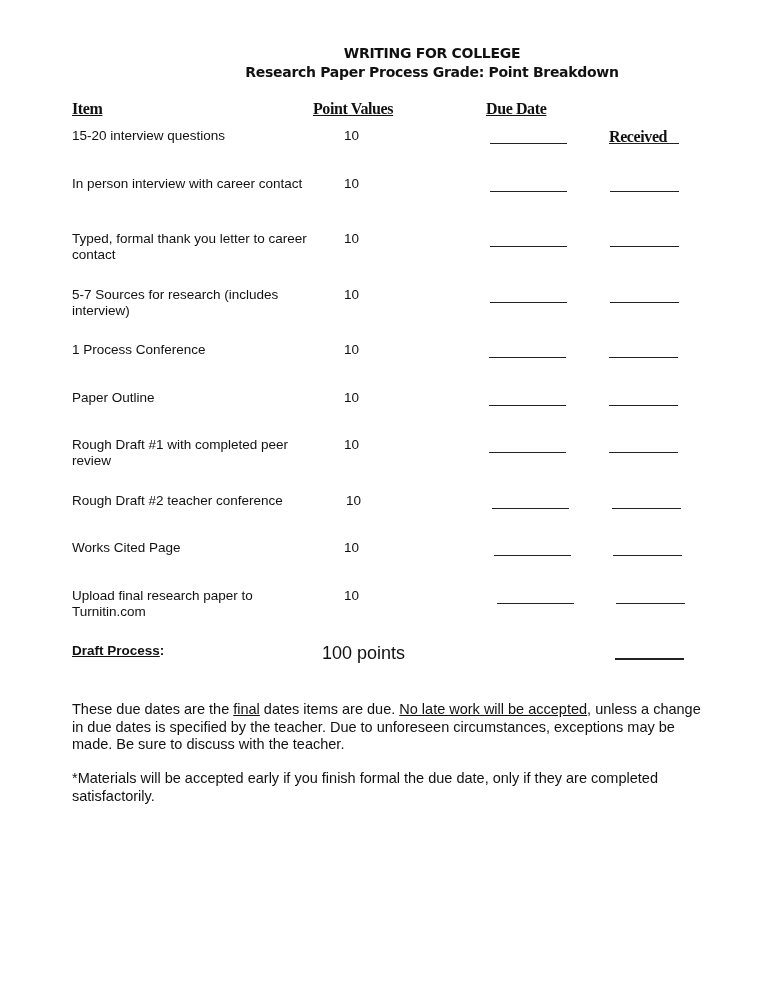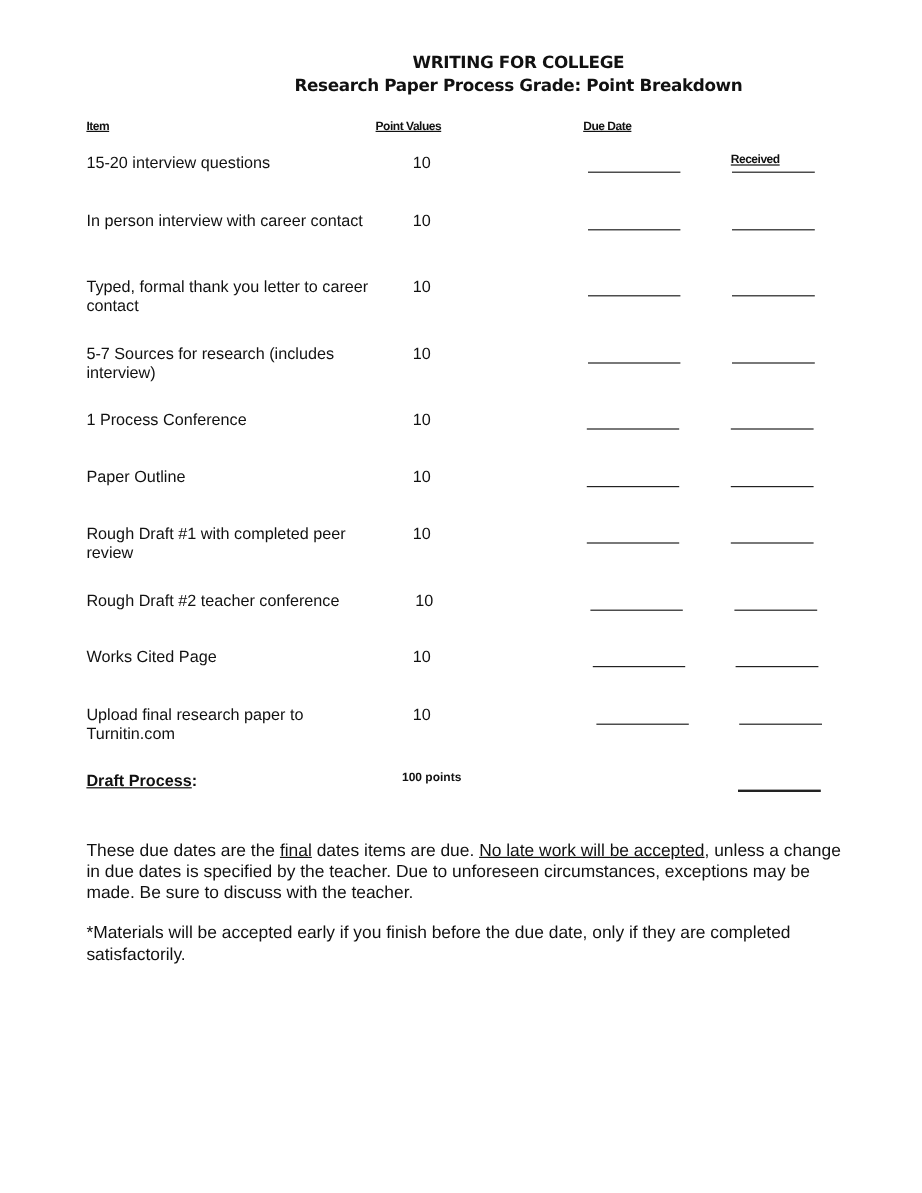--- a/index.html
+++ b/index.html
@@ -10,35 +10,35 @@
     .title {
       position: absolute; left: 0; width: 768px; text-align: center;
       font-family: "DejaVu Sans", sans-serif; font-weight: bold; font-size: 14px;
       letter-spacing: -0.3px;
       margin-left: 48px;
     }
     .title1 { top: 45px; }
     .title2 { top: 64px; }
     .hdr {
       position: absolute; top: 100px;
-      font-family: Liberation Sans, sans-serif; font-weight: bold; font-size: 10px;
+      font-family: Liberation Serif, serif; font-weight: bold; font-size: 16px;
       text-decoration: underline; letter-spacing: -0.4px;
     }
     .row { position: absolute; left: 0; width: 768px; }
     .item {
       position: absolute; left: 72px; width: 240px;
       font-size: 13.5px; line-height: 16px;
     }
     .pts { position: absolute; font-size: 13.5px; line-height: 16px; }
     .blank { position: absolute; height: 1px; background: #222; }
     .total-label {
       position: absolute; left: 72px; font-size: 13.5px; font-weight: bold;
     }
     .total-label .u { text-decoration: underline; }
-    .total-pts { position: absolute; left: 335px; font-size: 10px; font-weight: bold; }
+    .total-pts { position: absolute; left: 322px; font-size: 18px; font-weight: normal; }
     .para {
       position: absolute; left: 72px; width: 630px;
       font-size: 14.5px; line-height: 17.5px;
     }
     .para u { text-decoration: underline; }
   </style>
 </head>
 <body>
 
 <div>
@@ -123,14 +123,14 @@
   </div>
 
   <div class="row" style="top:643px;">
     <div class="total-label"><span class="u">Draft Process</span><span>:</span></div>
     <div class="total-pts">100 points</div>
     <div class="blank" style="left:615px;width:69px;top:15px;height:2px;"></div>
   </div>
 
   <div class="para" style="top:701px;"><span>These due dates are the </span><u>final</u><span> dates items are due. </span><u>No late work will be accepted</u><span>, unless a change in due dates is specified by the teacher. Due to unforeseen circumstances, exceptions may be made. Be sure to discuss with the teacher.</span></div>
 
-  <div class="para" style="top:770px;">*Materials will be accepted early if you finish before the due date, only if they are completed satisfactorily.</div>
+  <div class="para" style="top:770px;">*Materials will be accepted early if you finish formal the due date, only if they are completed satisfactorily.</div>
 </div>
 
 </body></html>

